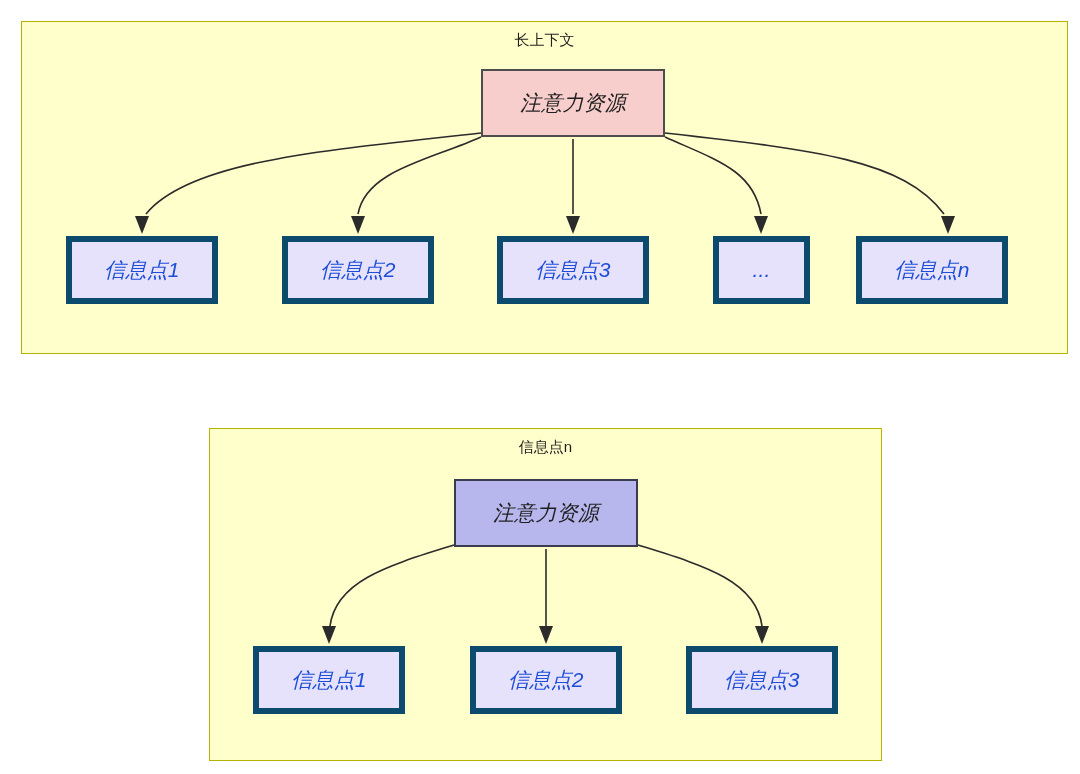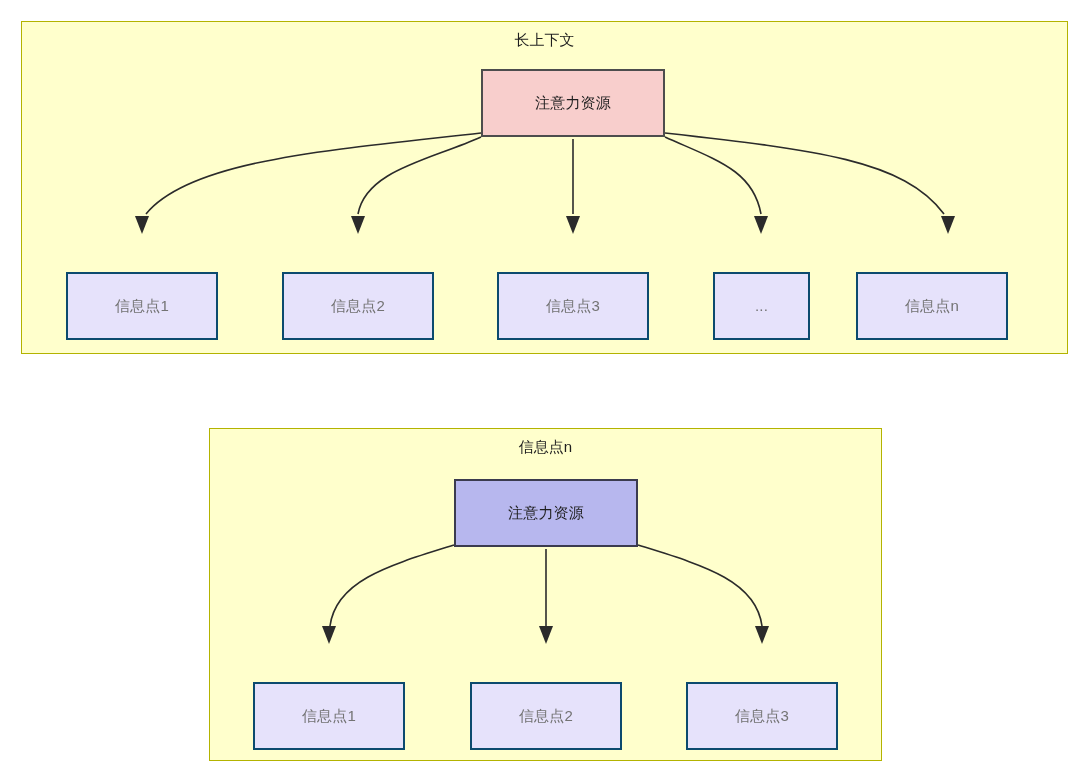--- a/index.html
+++ b/index.html
@@ -51,41 +51,41 @@
     white-space: nowrap;
     pointer-events: none;
   }
   
   .node {
     position: absolute;
     box-sizing: border-box;
     display: flex;
     align-items: center;
     justify-content: center;
-    font-size: 15px;
+    font-size: 21px;
     line-height: 18px;
     text-align: right;
     letter-spacing: 0.2px;
     z-index: 3;
+    font-style: italic;
   }
   .node-attention-long {
     background: #f8cecc;
     border: 2px solid #4d4d4d;
     color: #1f1f1f;
   }
   .node-attention-short {
     background: #b7b7ee;
     border: 2px solid #3b3b4f;
     color: #1f1f1f;
   }
   .node-info {
     background: #e6e2fb;
-    border: 2px solid #0c4a6e;
-    color: #737373;
-    margin-top: 36px;
+    border: 6px solid #0c4a6e;
+    color: #1d4ed8;
   }
   
   #edges {
     position: absolute;
     left: 0;
     top: 0;
     width: 1080px;
     height: 774px;
     z-index: 2;
     pointer-events: none;

